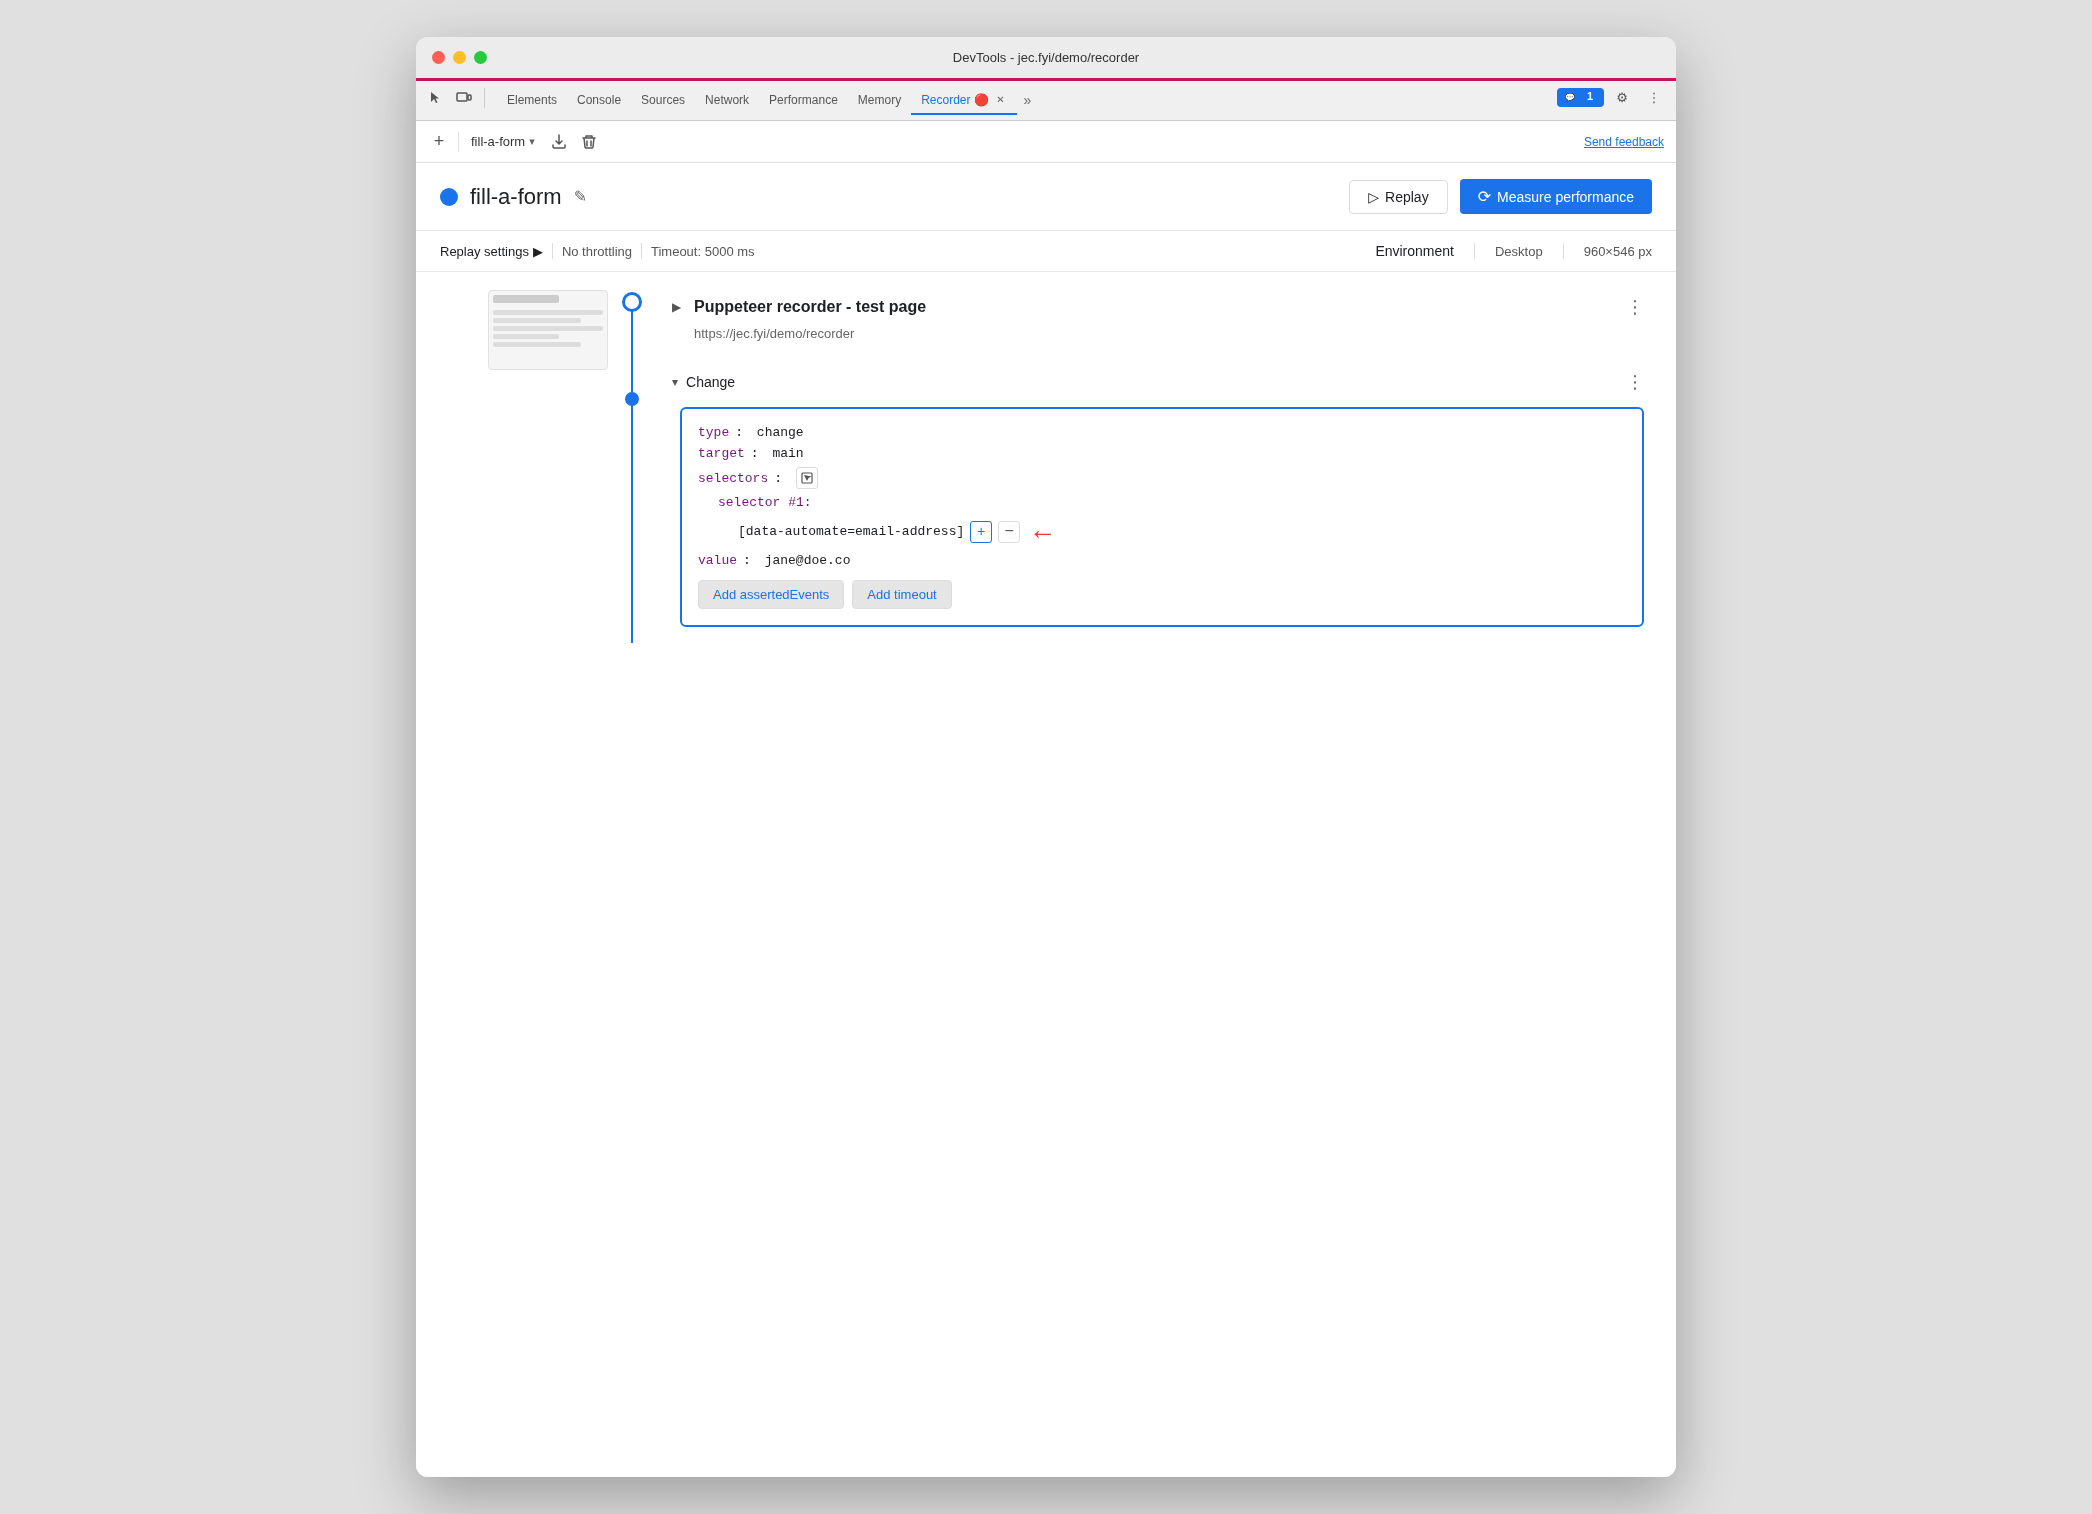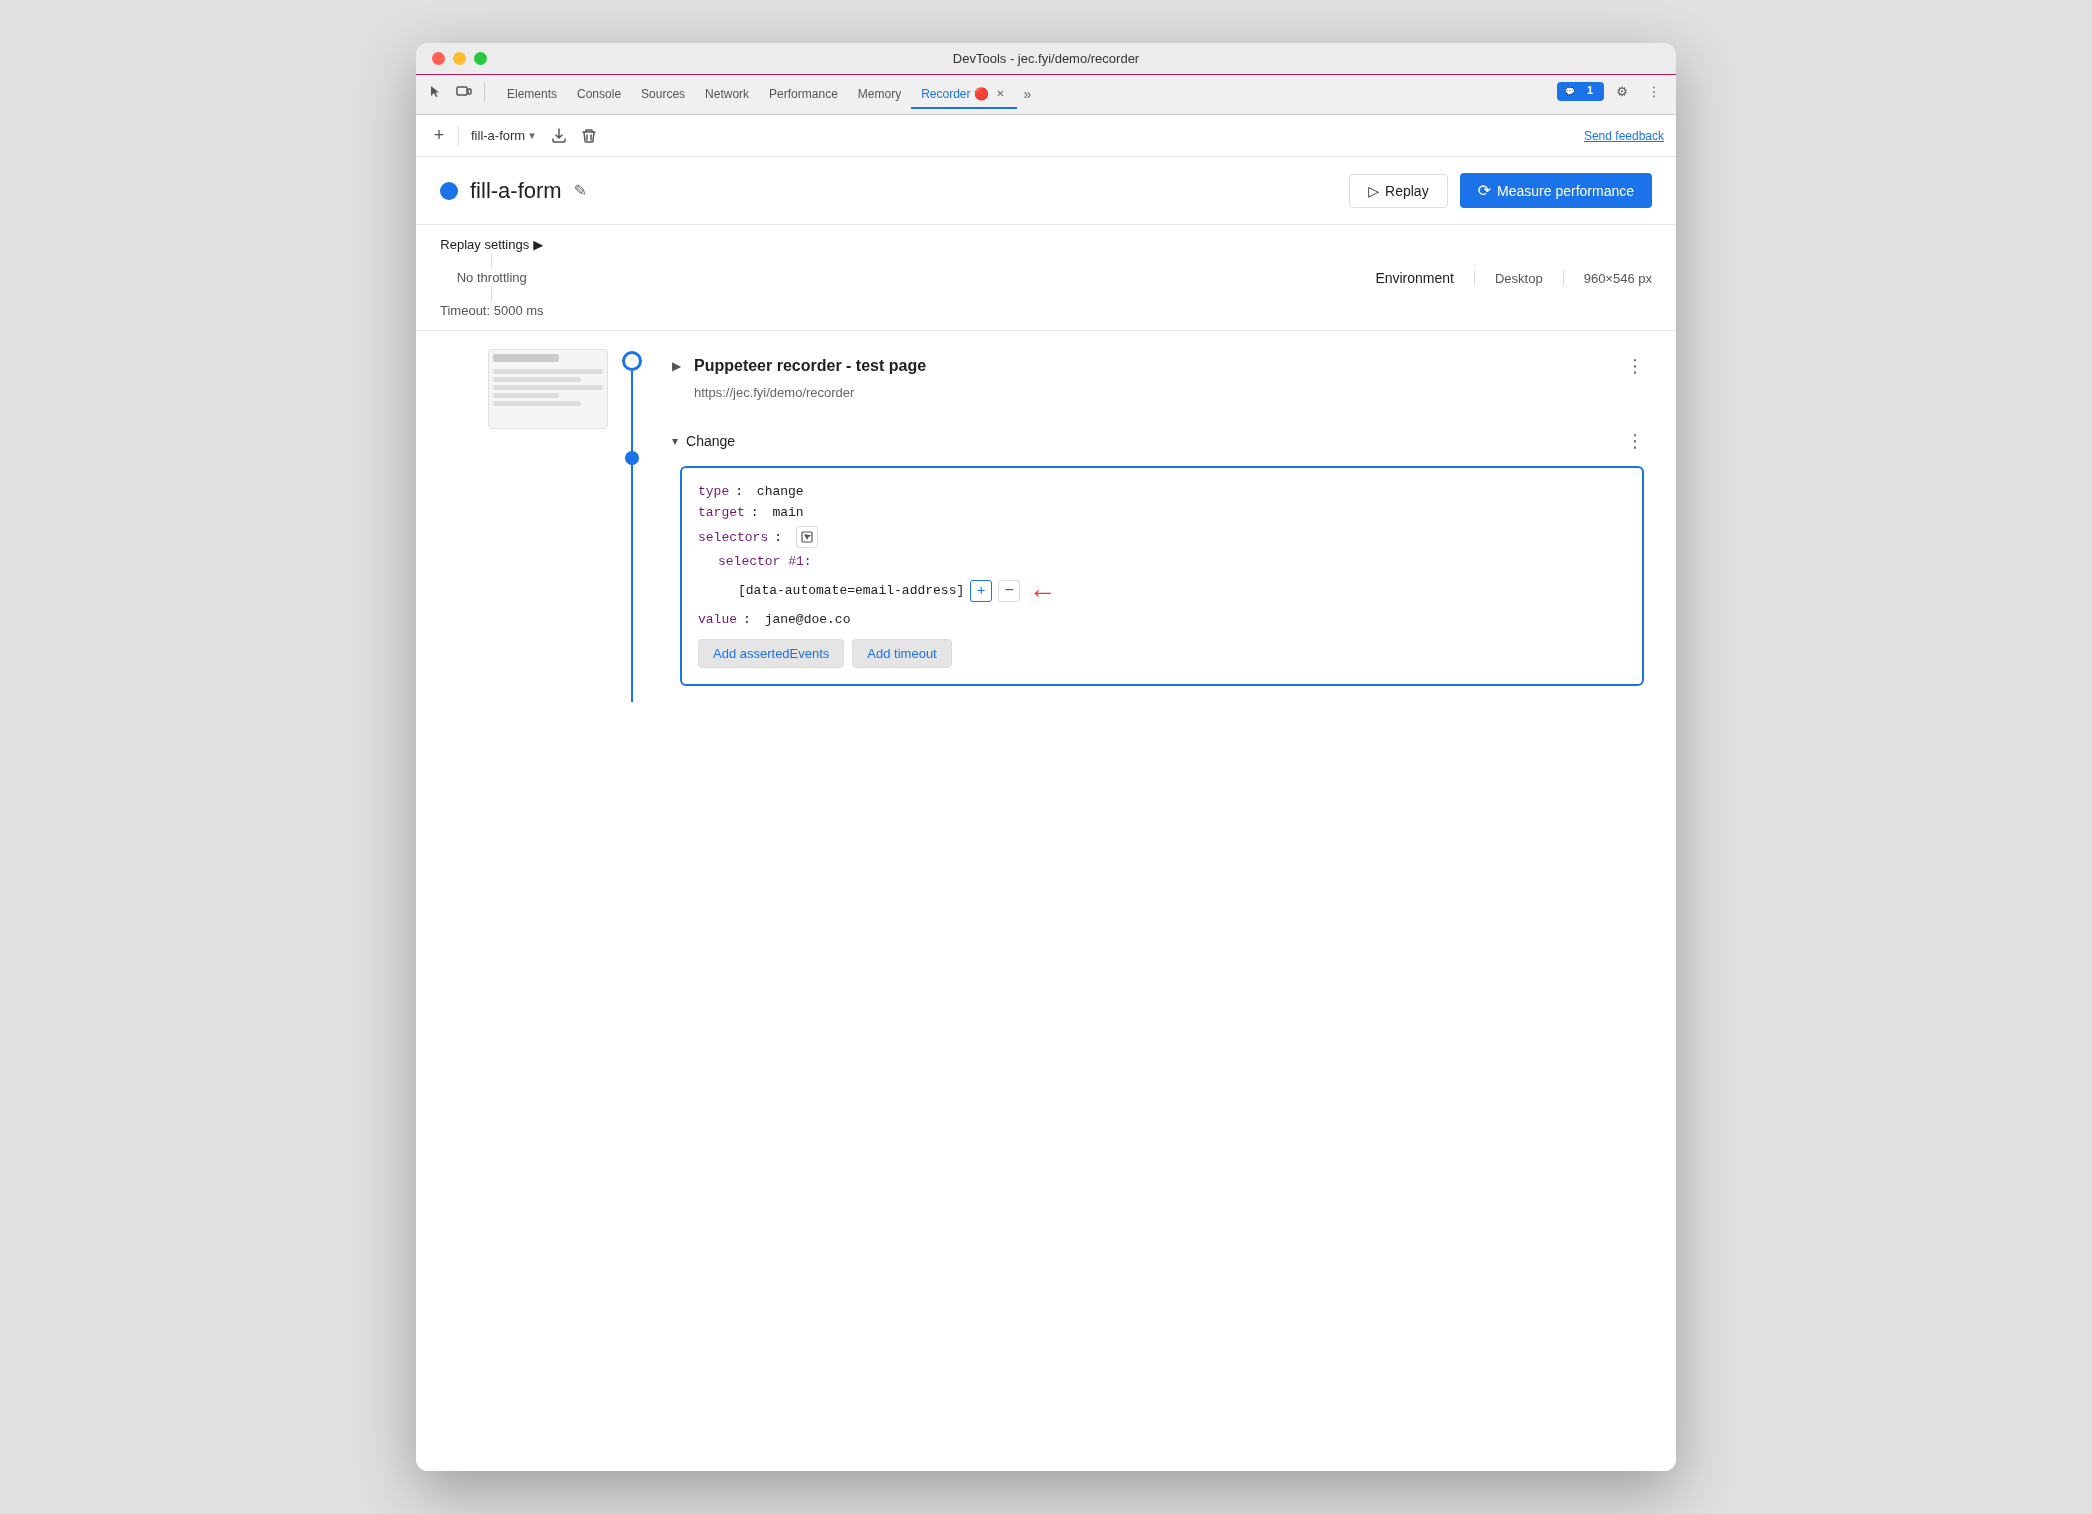--- a/index.html
+++ b/index.html
@@ -16,25 +16,25 @@
       width: 1260px;
       background: #f5f5f5;
       border-radius: 12px;
       box-shadow: 0 20px 60px rgba(0,0,0,0.3);
       overflow: hidden;
     }
 
     
     .title-bar {
       background: #ececec;
-      height: 32px;
+      height: 44px;
       display: flex;
       align-items: center;
       padding: 0 16px;
-      border-bottom: 1px solid #be185d;
+      border-bottom: 3px solid #be185d;
       position: relative;
     }
     .traffic-lights {
       display: flex;
       gap: 8px;
       margin-right: 16px;
     }
     .traffic-light {
       width: 13px;
       height: 13px;
@@ -286,21 +286,20 @@
       padding: 12px 24px;
       display: flex;
       align-items: center;
       justify-content: space-between;
       border-bottom: 1px solid #e8e8e8;
     }
     .settings-left {
       display: flex;
       align-items: center;
       gap: 1px;
-      flex-direction: column;
     }
     .replay-settings-label {
       font-size: 13px;
       font-weight: 500;
       color: #202124;
       display: flex;
       align-items: center;
       gap: 4px;
     }
     .settings-divider {

